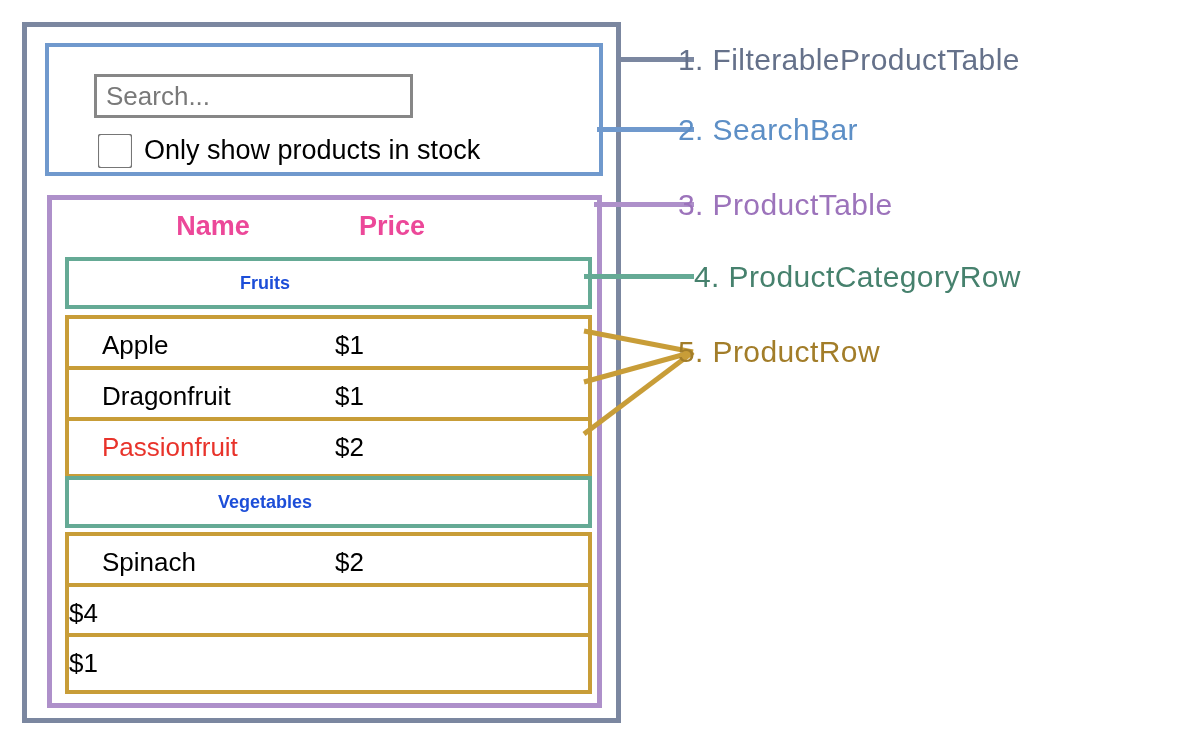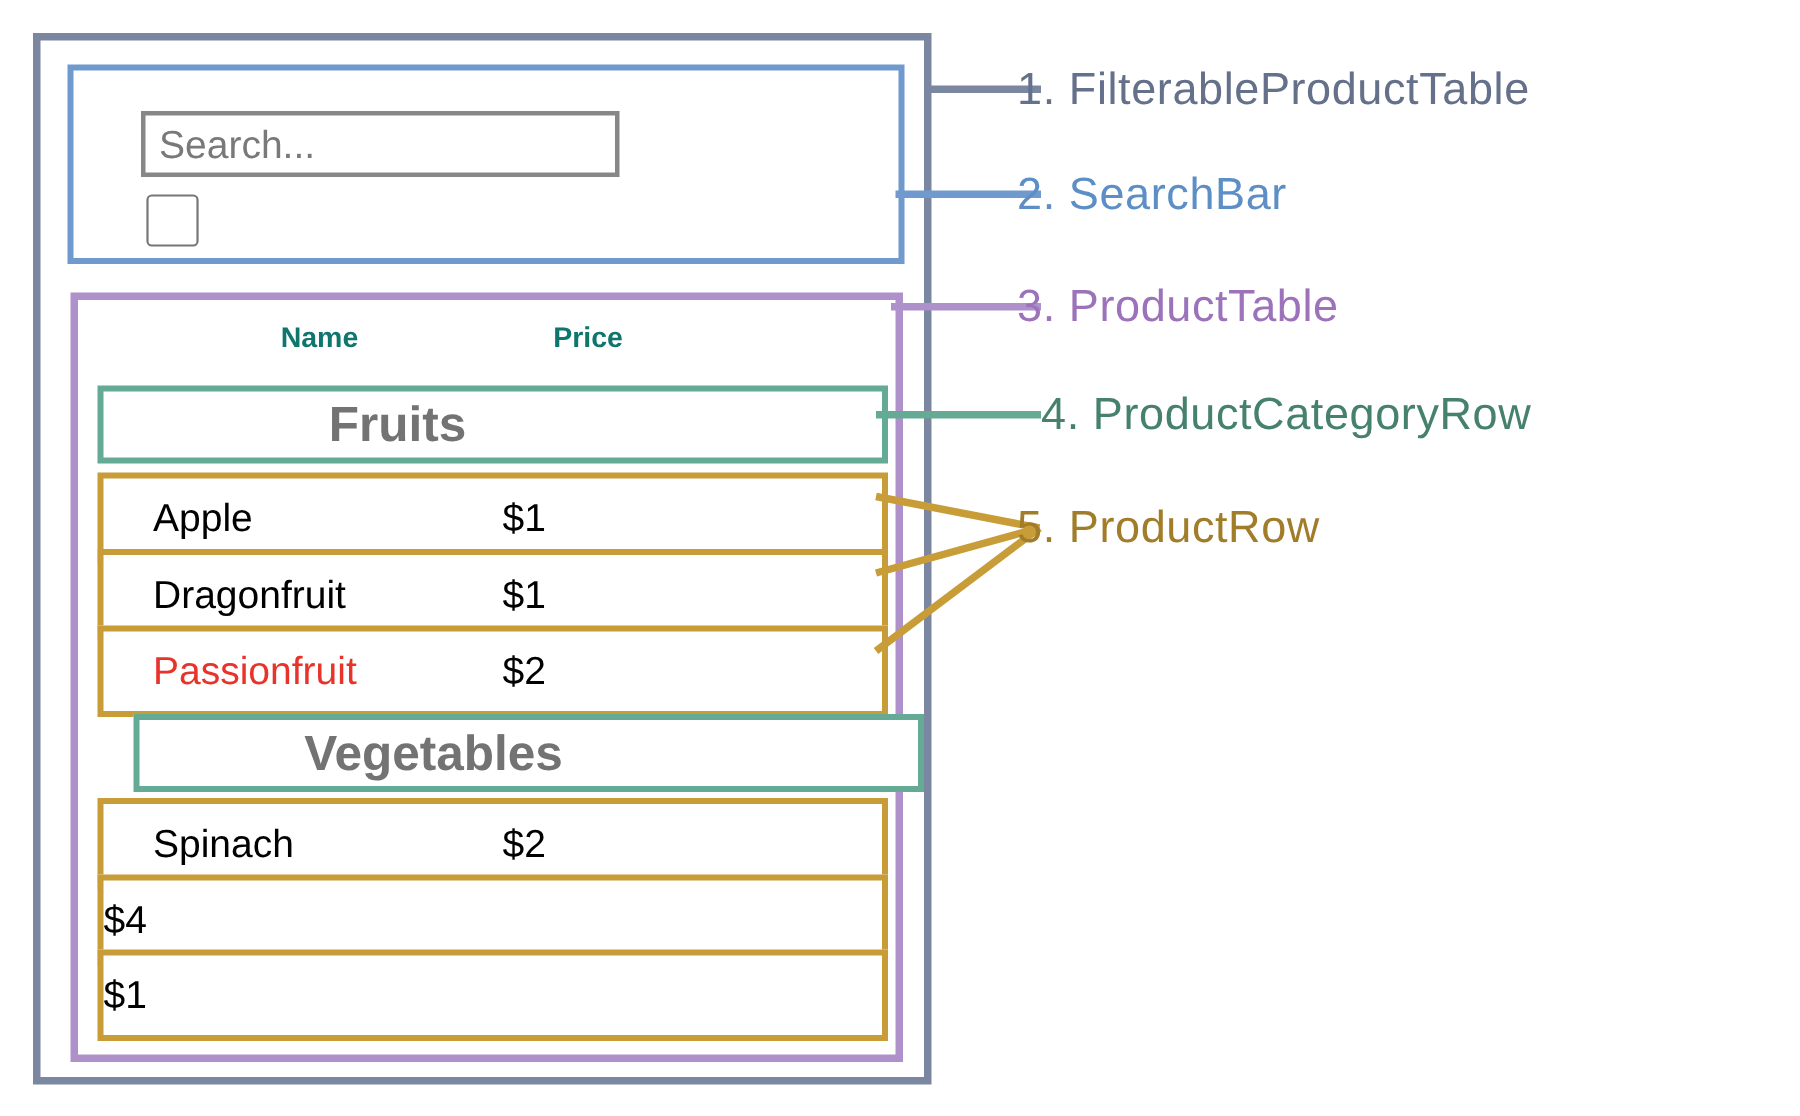--- a/index.html
+++ b/index.html
@@ -11,24 +11,24 @@
   .searchbar-box{left:18px;top:16px;width:558px;height:133px;border:4px solid #7099cd;background:#fff;}
   .table-box{left:20px;top:168px;width:555px;height:513px;border:5px solid #ae90ca;background:#fff;}
   
   .search-input{left:45px;top:27px;width:319px;height:44px;border:3px solid #878787;border-radius:0;
     font-family:"Liberation Sans",sans-serif;font-size:26px;color:#222;padding:0 0 0 9px;outline:none;}
   .search-input::placeholder{color:#797979;}
   .stock-row{left:54px;top:88px;display:flex;align-items:center;gap:17px;}
   .stock-checkbox{width:24px;height:24px;margin:0;transform:scale(1.45);transform-origin:center;accent-color:#555;}
   .stock-label{font-size:27px;color:#000;white-space:nowrap;}
   
-  .th{font-size:19px;font-weight:bold;color:#0f766e;transform:translate(-50%,-50%);white-space:nowrap;}
+  .th{font-size:27px;font-weight:bold;color:#ec4899;transform:translate(-50%,-50%);white-space:nowrap;}
   .cat-box{left:13px;width:527px;height:52px;border:4px solid #65aa95;background:#fff;display:flex;align-items:center;}
   .cat-label-wrap{width:392px;text-align:center;}
-  .cat-label{font-size:33px;font-weight:bold;color:#737373;}
+  .cat-label{font-size:18px;font-weight:bold;color:#1d4ed8;}
   .row-box{left:13px;width:527px;height:61px;border:4px solid #c89d38;background:#fff;display:flex;align-items:center;}
   .cell-name{width:233px;padding-left:33px;font-size:26px;color:#000;white-space:nowrap;}
   .cell-name.red{color:#e8332b;}
   .cell-price{font-size:26px;color:#000;}
   
   .conn{height:5px;}
   .conn-1{left:620px;top:57px;width:74px;background:#7b87a0;}
   .conn-2{left:597px;top:127px;width:97px;background:#7099cd;}
   .conn-3{left:594px;top:202px;width:100px;background:#ae90ca;}
   .conn-4{left:584px;top:274px;width:110px;background:#65aa95;}
@@ -43,20 +43,21 @@
 </style>
 </head>
 <body>
 
 <div class="abs outer-box">
 
   <div class="abs searchbar-box">
     <input class="abs search-input" type="text" placeholder="Search..." style="">
     <div class="abs stock-row">
       <input class="stock-checkbox" type="checkbox" style="">
+      <span class="stock-label">Only show products in stock</span>
     </div>
   </div>
 
   <div class="abs table-box">
     <span class="abs th" style="left:161px;top:26px;">Name</span>
     <span class="abs th" style="left:340px;top:26px;">Price</span>
 
     <div class="abs cat-box" style="top:57px;">
       <div class="cat-label-wrap"><span class="cat-label">Fruits</span></div>
     </div>
@@ -67,21 +68,21 @@
     </div>
     <div class="abs row-box" style="top:166px;">
       <span class="cell-name">Dragonfruit</span>
       <span class="cell-price">$1</span>
     </div>
     <div class="abs row-box" style="top:217px;">
       <span class="cell-name red">Passionfruit</span>
       <span class="cell-price">$2</span>
     </div>
 
-    <div class="abs cat-box" style="top:276px;margin-left:24px;">
+    <div class="abs cat-box" style="top:276px;">
       <div class="cat-label-wrap"><span class="cat-label">Vegetables</span></div>
     </div>
 
     <div class="abs row-box" style="top:332px;">
       <span class="cell-name">Spinach</span>
       <span class="cell-price">$2</span>
     </div>
     <div class="abs row-box" style="top:383px;">
       <span class="cell-price">$4</span>
     </div>

